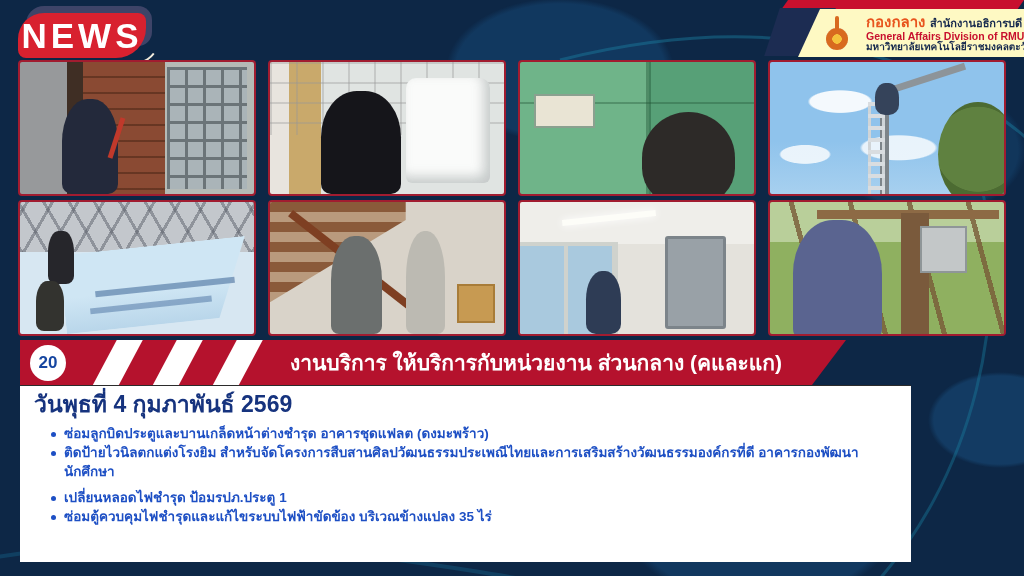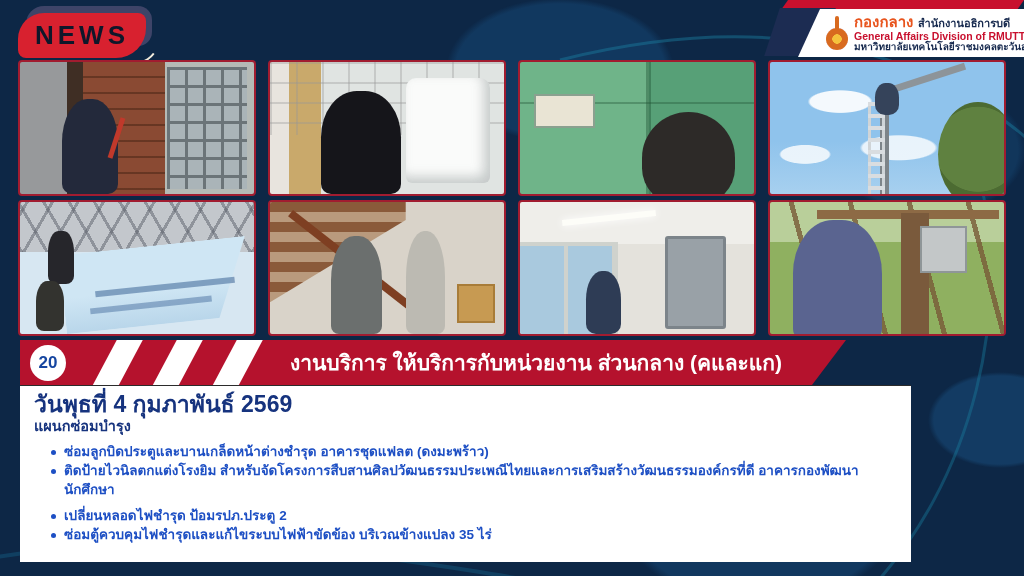--- a/index.html
+++ b/index.html
@@ -13,27 +13,27 @@
     radial-gradient(160px 110px at 930px 150px,#123a61 0 55%,transparent 60%),
     radial-gradient(200px 130px at 220px 470px,#123a61 0 55%,transparent 60%),
     radial-gradient(230px 140px at 760px 520px,#133d66 0 55%,transparent 60%),
     radial-gradient(120px 80px at 1000px 420px,#15416b 0 55%,transparent 60%);}
   .curves{position:absolute;inset:0;}
 
   
   .news-wrap{position:absolute;left:18px;top:6px;width:150px;height:52px;}
   .news-back{position:absolute;left:8px;top:0;width:126px;height:40px;background:#3e4468;border-radius:18px 14px 14px 6px;}
   .news-red{position:absolute;left:0;top:7px;width:128px;height:45px;background:#d8212f;border-radius:26px 8px 30px 8px;display:flex;align-items:center;justify-content:center;}
-  .news-red span{color:#0f172a;font-weight:bold;font-size:26px;letter-spacing:4px;text-align:right;}
+  .news-red span{color:#ffffff;font-weight:bold;font-size:35px;letter-spacing:4px;text-align:right;}
   .news-arc{position:absolute;left:96px;top:22px;width:44px;height:36px;border:2px solid #f2ecdc;border-color:transparent transparent #f2ecdc transparent;border-radius:50%;transform:rotate(-14deg);}
 
   
   .tr-redbar{position:absolute;right:0;top:0;width:236px;height:9px;background:#c8102e;transform:skewX(-35deg);transform-origin:top right;}
   .tr-navy{position:absolute;right:196px;top:8px;width:56px;height:48px;background:#1c2c52;transform:skewX(-18deg);}
-  .logo-plate{position:absolute;right:0;top:9px;width:226px;height:48px;background:#ffffff;clip-path:polygon(22px 0,100% 0,100% 100%,0 100%);display:flex;align-items:center;gap:4px;padding:3px 6px 3px 26px;}
+  .logo-plate{position:absolute;right:0;top:9px;width:226px;height:48px;background:#fef9c3;clip-path:polygon(22px 0,100% 0,100% 100%,0 100%);display:flex;align-items:center;gap:16px;padding:3px 6px 3px 26px;}
   .emblem{width:26px;height:34px;flex:0 0 auto;position:relative;}
   .emblem .ring{position:absolute;left:2px;bottom:0;width:22px;height:22px;border-radius:50%;background:radial-gradient(circle at 50% 50%,#f5c23c 0 30%,#d86a1f 31% 70%,#b23417 71% 100%);}
   .emblem .spire{position:absolute;left:11px;top:0;width:4px;height:14px;background:#d86a1f;border-radius:2px 2px 0 0;}
   .logo-text{line-height:1.05;white-space:nowrap;}
   .logo-line1 .th-title{color:#e8541d;font-weight:bold;font-size:15px;}
   .logo-line1 .th-sub{color:#16294e;font-weight:bold;font-size:11px;}
   .logo-line2{color:#c8102e;font-weight:bold;font-size:10.5px;}
   .logo-line3{color:#16294e;font-weight:bold;font-size:10px;}
 
   
@@ -210,25 +210,24 @@
         <i></i>
         <i></i>
         <i></i>
       </div>
     <div class="banner-title">งานบริการ ให้บริการกับหน่วยงาน ส่วนกลาง (คและแก)</div>
   </div>
 
   <div class="panel">
     <div class="date">วันพุธที่ 4 กุมภาพันธ์ 2569</div>
 
-    <div class="sect">แผนกซ่อมบำรุง</div>
     <ul class="items">
       <li>ซ่อมลูกบิดประตูและบานเกล็ดหน้าต่างชำรุด อาคารชุดแฟลต (ดงมะพร้าว)</li>
       <li>ติดป้ายไวนิลตกแต่งโรงยิม สำหรับจัดโครงการสืบสานศิลปวัฒนธรรมประเพณีไทยและการเสริมสร้างวัฒนธรรมองค์กรที่ดี อาคารกองพัฒนานักศึกษา</li>
     </ul>
 
     <ul class="items">
-      <li>เปลี่ยนหลอดไฟชำรุด ป้อมรปภ.ประตู 2</li>
+      <li>เปลี่ยนหลอดไฟชำรุด ป้อมรปภ.ประตู 1</li>
       <li>ซ่อมตู้ควบคุมไฟชำรุดและแก้ไขระบบไฟฟ้าขัดข้อง บริเวณข้างแปลง 35 ไร่</li>
     </ul>
   </div>
 
 </div>
 
 </body></html>

